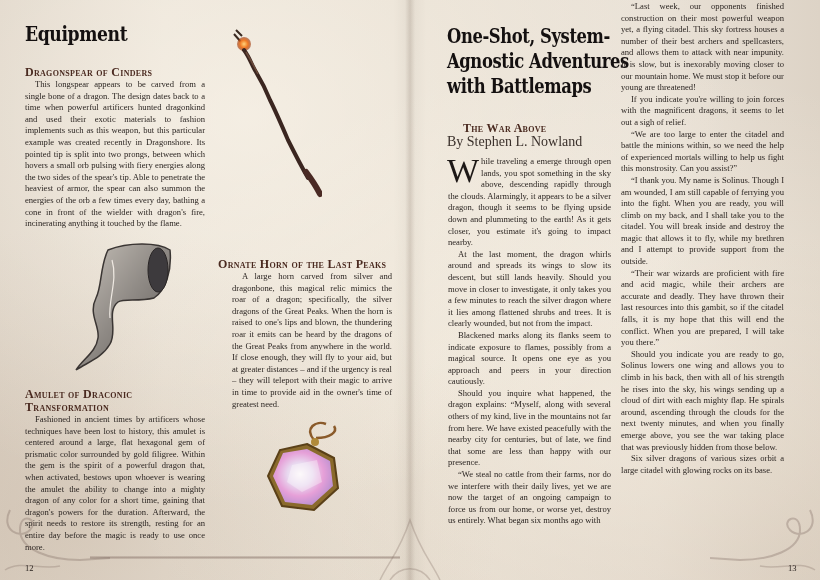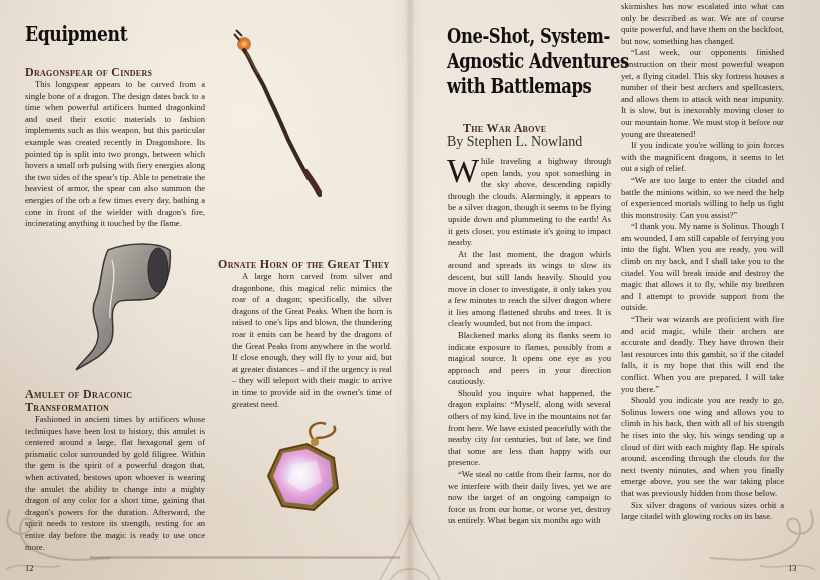--- a/index.html
+++ b/index.html
@@ -113,21 +113,21 @@
           <stop offset="50%" stop-color="#8f8a85"></stop>
           <stop offset="100%" stop-color="#5a5552"></stop>
         </linearGradient>
       </defs>
       <path d="M50 10 C70 2 100 2 112 10 C114 30 108 50 96 58 C80 62 66 58 60 62 C48 72 60 90 52 104 C44 118 30 122 18 130 C26 118 38 112 40 98 C42 86 30 74 38 58 C44 46 42 26 50 10 Z" fill="url(#hornG)" stroke="#3a3533" stroke-width="1.5"></path>
       <ellipse cx="100" cy="30" rx="10" ry="22" fill="#3d3a3d" stroke="#2a2626" stroke-width="1"></ellipse>
       <path d="M54 20 C60 40 50 60 52 78" stroke="#efe9e2" stroke-width="1.2" fill="none"></path>
     </svg>
 
     <div class="block horn-block">
-      <div class="item-heading" style="white-space:nowrap;margin-left:-14px">Ornate Horn of the Great They</div>
+      <div class="item-heading" style="white-space:nowrap;margin-left:-14px">Ornate Horn of the Last Peaks</div>
       <div class="body-text">
         <p>A large horn carved from silver and dragonbone, this magical relic mimics the roar of a dragon; specifically, the silver dragons of the Great Peaks. When the horn is raised to one's lips and blown, the thundering roar it emits can be heard by the dragons of the Great Peaks from anywhere in the world. If close enough, they will fly to your aid, but at greater distances – and if the urgency is real – they will teleport with their magic to arrive in time to provide aid in the owner's time of greatest need.</p>
       </div>
     </div>
 
     <div class="block amulet-block">
       <div class="item-heading">
         <span>Amulet of Draconic</span><br>
         <span>Transformation</span>
       </div>
@@ -164,29 +164,28 @@
     <div class="book-title blackletter">
       <div>One-Shot, System-</div>
       <div>Agnostic Adventures</div>
       <div>with Battlemaps</div>
     </div>
 
     <div class="item-heading war-heading">The War Above</div>
     <div class="byline">By Stephen L. Nowland</div>
 
     <div class="body-text col-a">
-      <p class="no-indent"><span class="dropcap">W</span><span>hile traveling a highway through open lands, you spot something in the sky above, descending rapidly through the clouds. Alarmingly, it appears to be a silver dragon, though it seems to be flying upside down and plummeting to the earth! As it gets closer, you estimate it's going to impact nearby.</span></p>
+      <p class="no-indent"><span class="dropcap">W</span><span>hile traveling a emerge through open lands, you spot something in the sky above, descending rapidly through the clouds. Alarmingly, it appears to be a silver dragon, though it seems to be flying upside down and plummeting to the earth! As it gets closer, you estimate it's going to impact nearby.</span></p>
       <p>At the last moment, the dragon whirls around and spreads its wings to slow its descent, but still lands heavily. Should you move in closer to investigate, it only takes you a few minutes to reach the silver dragon where it lies among flattened shrubs and trees. It is clearly wounded, but not from the impact.</p>
       <p>Blackened marks along its flanks seem to indicate exposure to flames, possibly from a magical source. It opens one eye as you approach and peers in your direction cautiously.</p>
       <p>Should you inquire what happened, the dragon explains: “Myself, along with several others of my kind, live in the mountains not far from here. We have existed peacefully with the nearby city for centuries, but of late, we find that some are less than happy with our presence.</p>
       <p>“We steal no cattle from their farms, nor do we interfere with their daily lives, yet we are now the target of an ongoing campaign to force us from our home, or worse yet, destroy us entirely. What began six months ago with</p>
     </div>
 
     <div class="body-text col-b">
-      <p class="no-indent">skirmishes has now escalated into what can only be described as war. We are of course quite powerful, and have them on the backfoot, but now, something has changed.</p>
       <p>“Last week, our opponents finished construction on their most powerful weapon yet, a flying citadel. This sky fortress houses a number of their best archers and spellcasters, and allows them to attack with near impunity. It is slow, but is inexorably moving closer to our mountain home. We must stop it before our young are threatened!</p>
       <p>If you indicate you're willing to join forces with the magnificent dragons, it seems to let out a sigh of relief.</p>
       <p>“We are too large to enter the citadel and battle the minions within, so we need the help of experienced mortals willing to help us fight this monstrosity. Can you assist?”</p>
       <p>“I thank you. My name is Solinus. Though I am wounded, I am still capable of ferrying you into the fight. When you are ready, you will climb on my back, and I shall take you to the citadel. You will break inside and destroy the magic that allows it to fly, while my brethren and I attempt to provide support from the outside.</p>
       <p>“Their war wizards are proficient with fire and acid magic, while their archers are accurate and deadly. They have thrown their last resources into this gambit, so if the citadel falls, it is my hope that this will end the conflict. When you are prepared, I will take you there.”</p>
       <p>Should you indicate you are ready to go, Solinus lowers one wing and allows you to climb in his back, then with all of his strength he rises into the sky, his wings sending up a cloud of dirt with each mighty flap. He spirals around, ascending through the clouds for the next twenty minutes, and when you finally emerge above, you see the war taking place that was previously hidden from those below.</p>
       <p>Six silver dragons of various sizes orbit a large citadel with glowing rocks on its base.</p>
     </div>
 
     <svg class="corner-flourish" style="left:300px;top:500px" width="110" height="80" viewBox="0 0 110 80">

